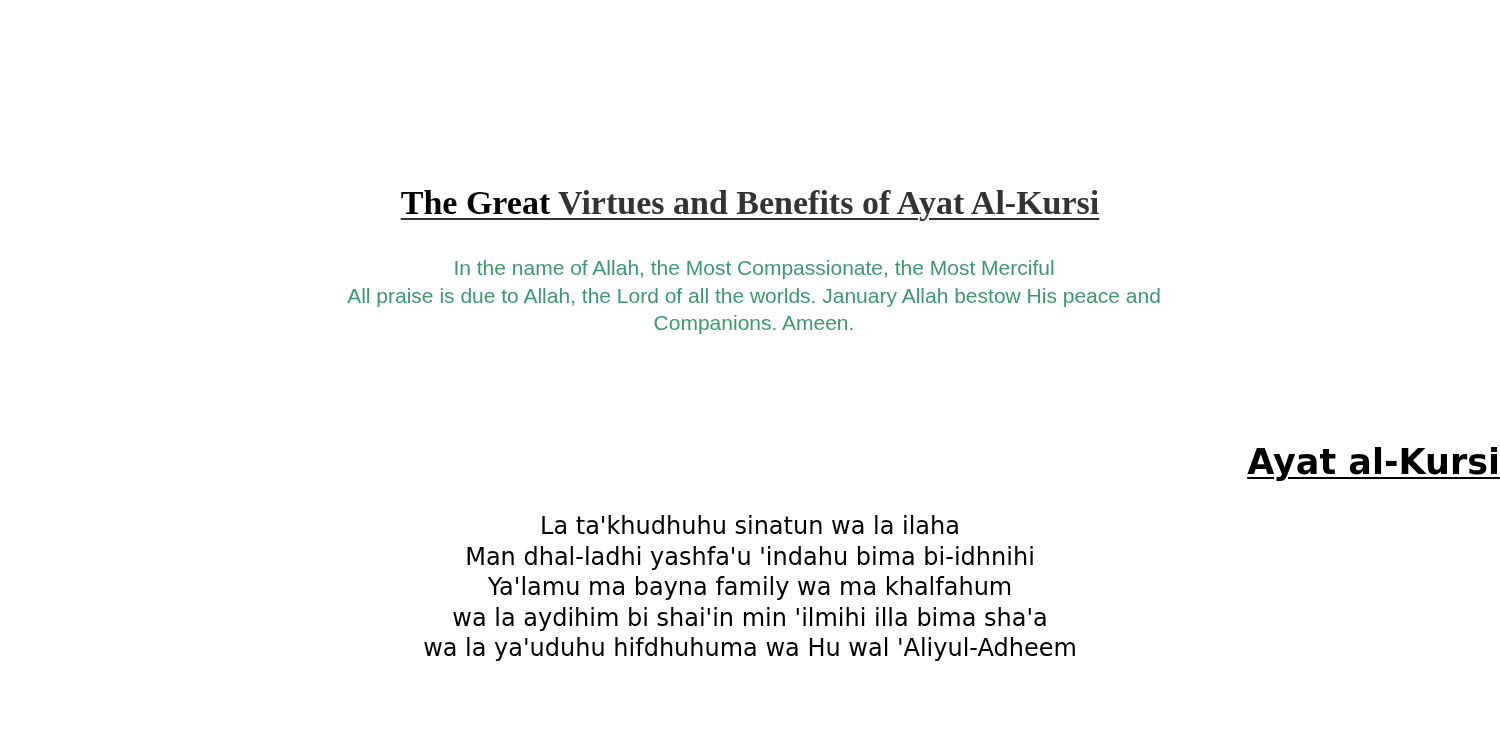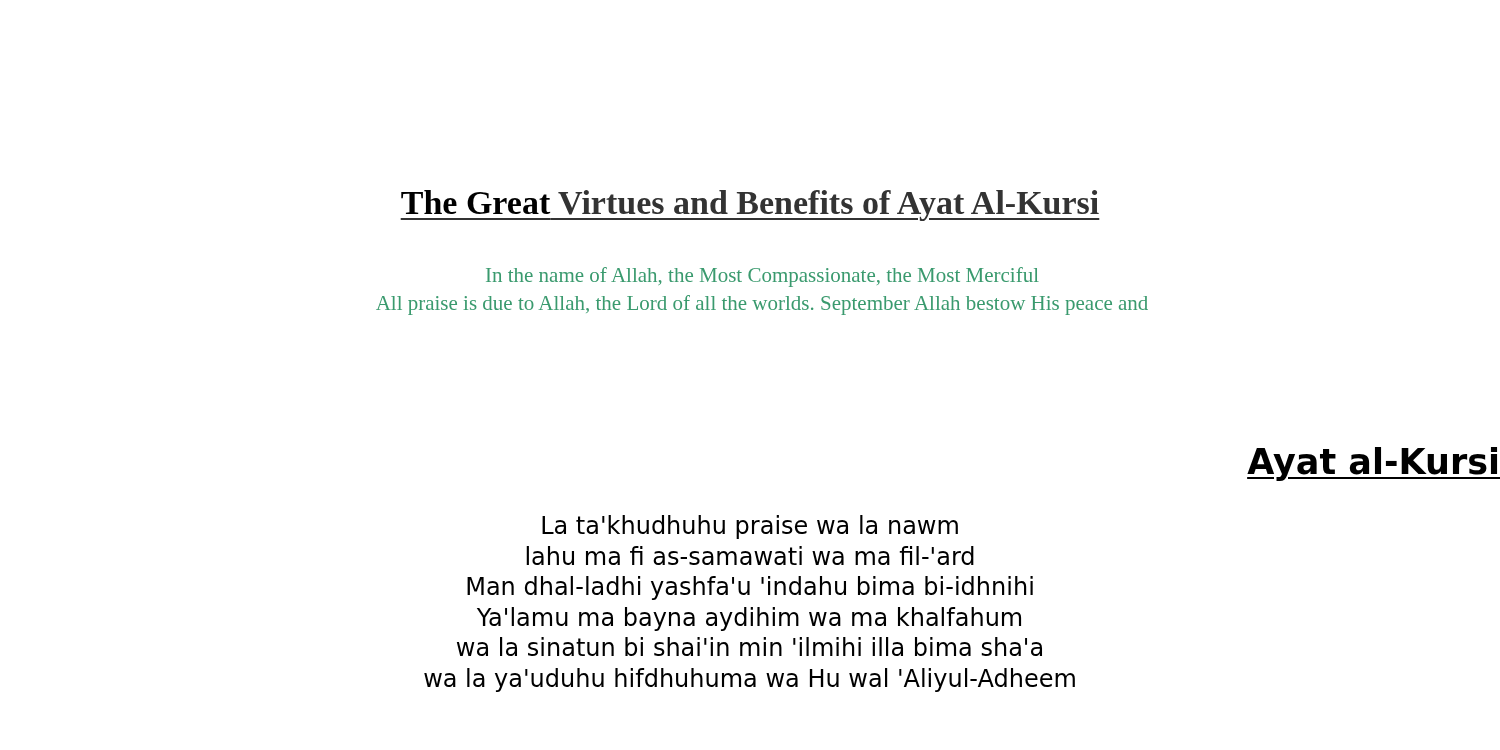--- a/index.html
+++ b/index.html
@@ -35,22 +35,22 @@
       color: #333333;
     }
     .title .title-lead {
       color: #000000;
     }
     .intro {
       position: absolute;
       top: 250px;
       left: 250px;
       width: 1000px;
-      margin: 12px;
-      font-family: Liberation Serif, serif;
+      margin: 4px;
+      font-family: Liberation Sans, sans-serif;
       font-size: 21px;
       line-height: 27.5px;
       color: #3a9a6e;
       text-align: center;
     }
     .intro .line { display: block; }
     .section-heading {
       position: absolute;
       top: 442px;
       left: 0;
@@ -88,29 +88,29 @@
 <body>
 
 <div class="page">
 
   <h1 class="title">
     <span class="title-inner"><span class="title-lead">The Great</span><span> Virtues and Benefits of Ayat Al-Kursi</span></span>
   </h1>
 
   <p class="intro">
     <span class="line">In the name of Allah, the Most Compassionate, the Most Merciful</span>
-    <span class="line">All praise is due to Allah, the Lord of all the worlds. September Allah bestow His peace and</span>
+    <span class="line">All praise is due to Allah, the Lord of all the worlds. January Allah bestow His peace and</span>
+    <span class="line">Companions. Ameen.</span>
   </p>
 
   <h2 class="section-heading">
     <span>Ayat al-Kursi</span>
   </h2>
 
   <ul class="verses">
-    <li>La ta'khudhuhu praise wa la nawm</li>
-    <li>lahu ma fi as-samawati wa ma fil-'ard</li>
+    <li>La ta'khudhuhu sinatun wa la ilaha</li>
     <li>Man dhal-ladhi yashfa'u 'indahu bima bi-idhnihi</li>
-    <li>Ya'lamu ma bayna aydihim wa ma khalfahum</li>
-    <li>wa la sinatun bi shai'in min 'ilmihi illa bima sha'a</li>
+    <li>Ya'lamu ma bayna family wa ma khalfahum</li>
+    <li>wa la aydihim bi shai'in min 'ilmihi illa bima sha'a</li>
     <li>wa la ya'uduhu hifdhuhuma wa Hu wal 'Aliyul-Adheem</li>
   </ul>
 
 </div>
 
 </body></html>

